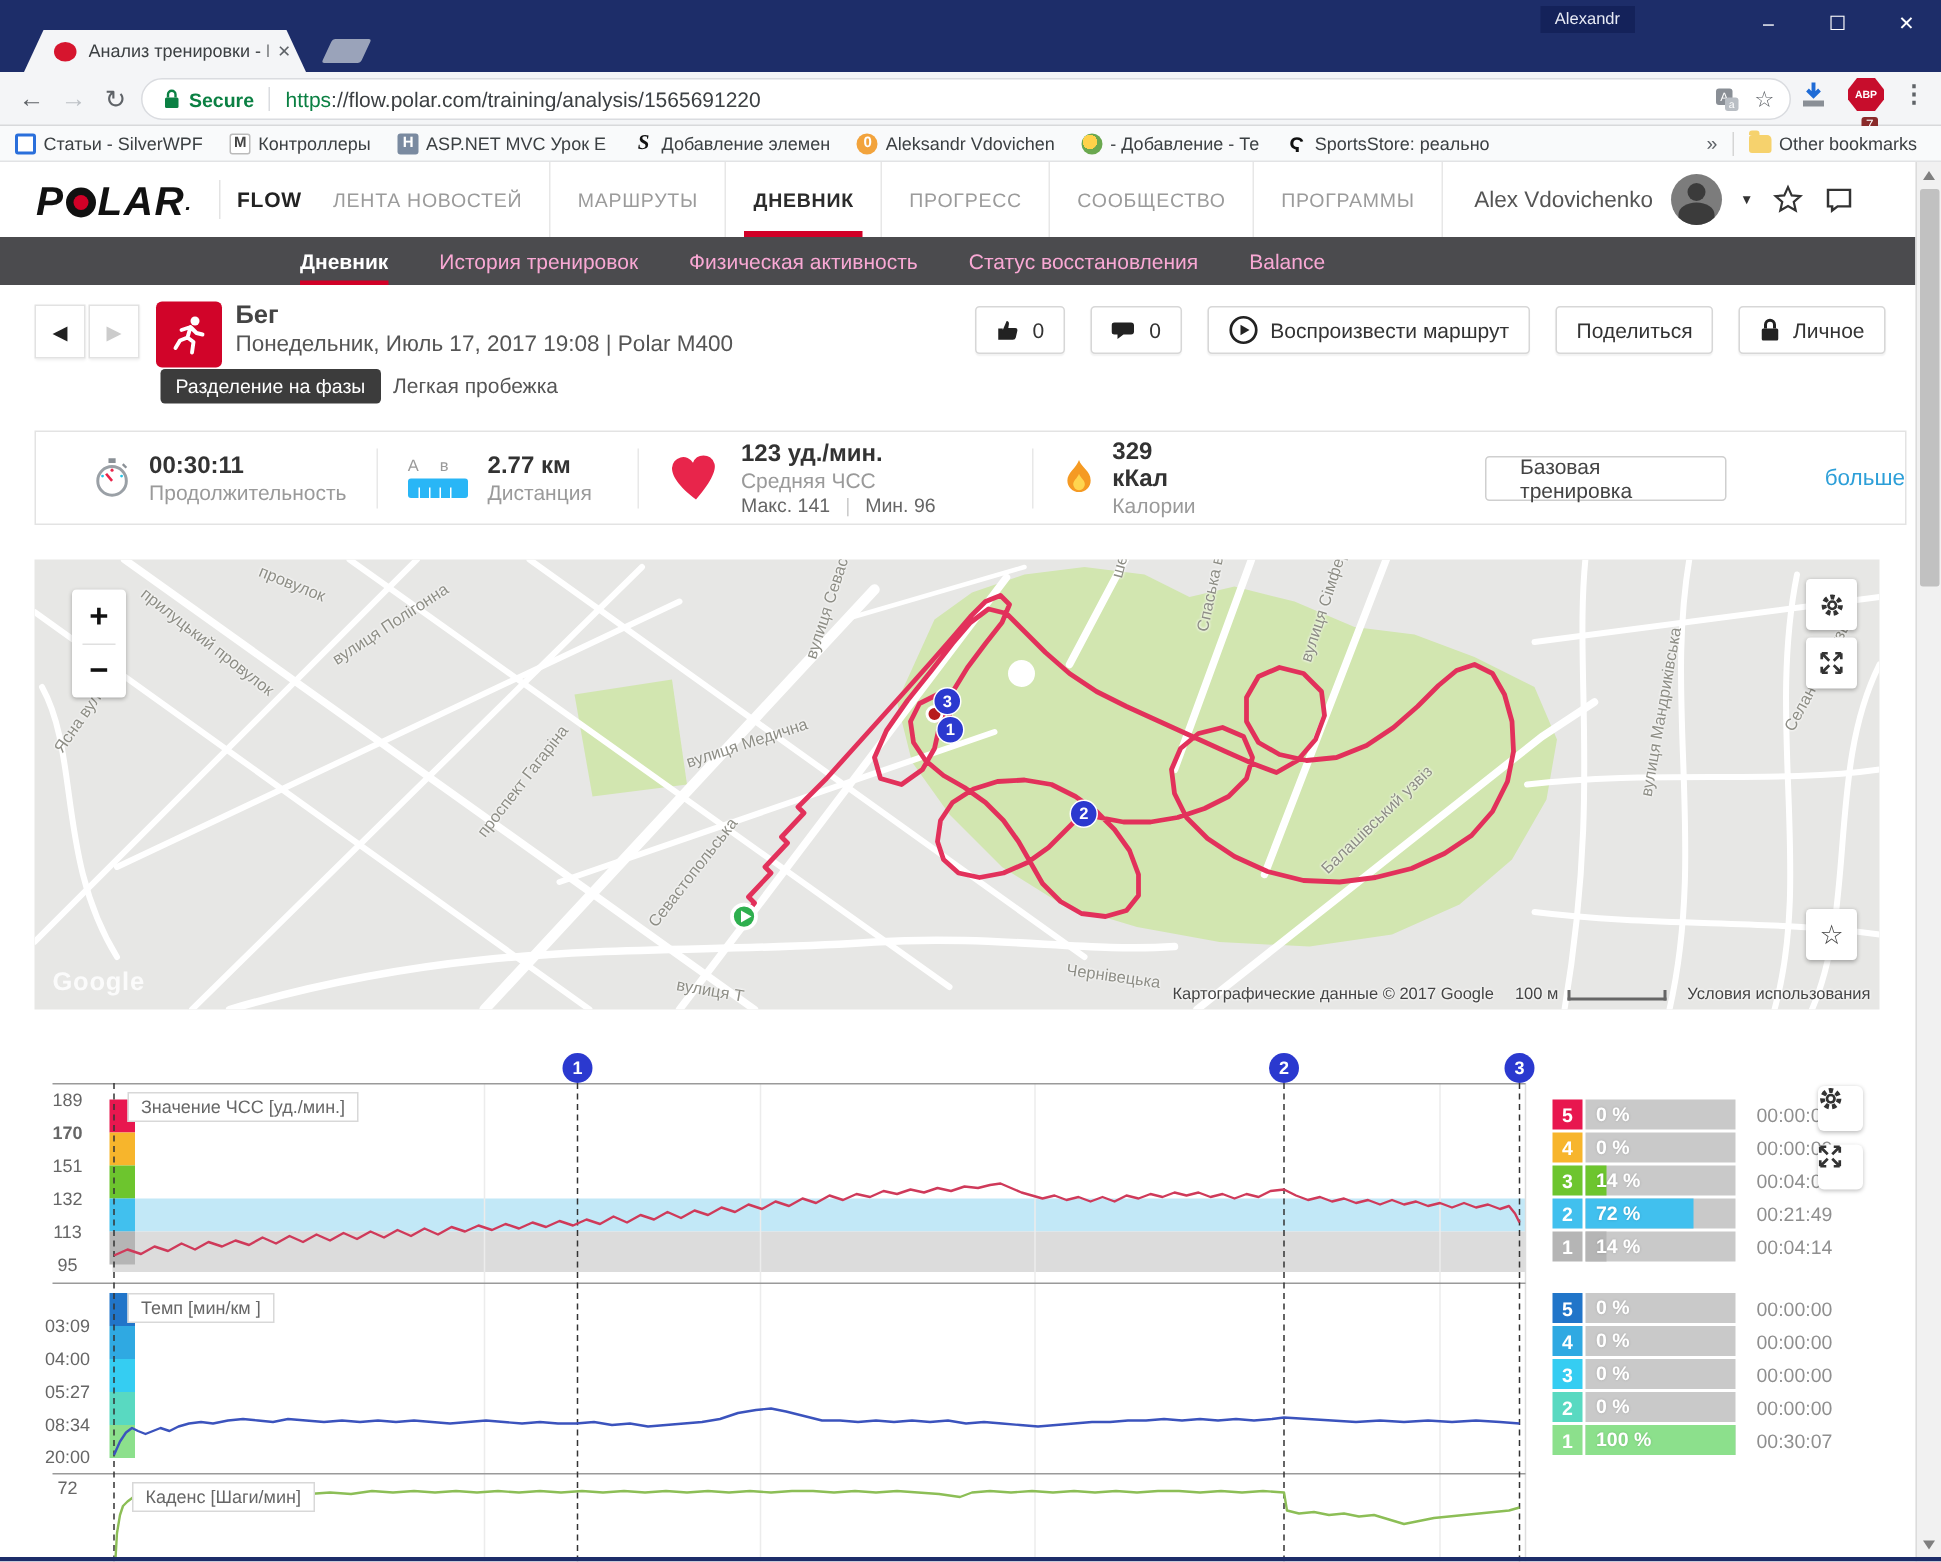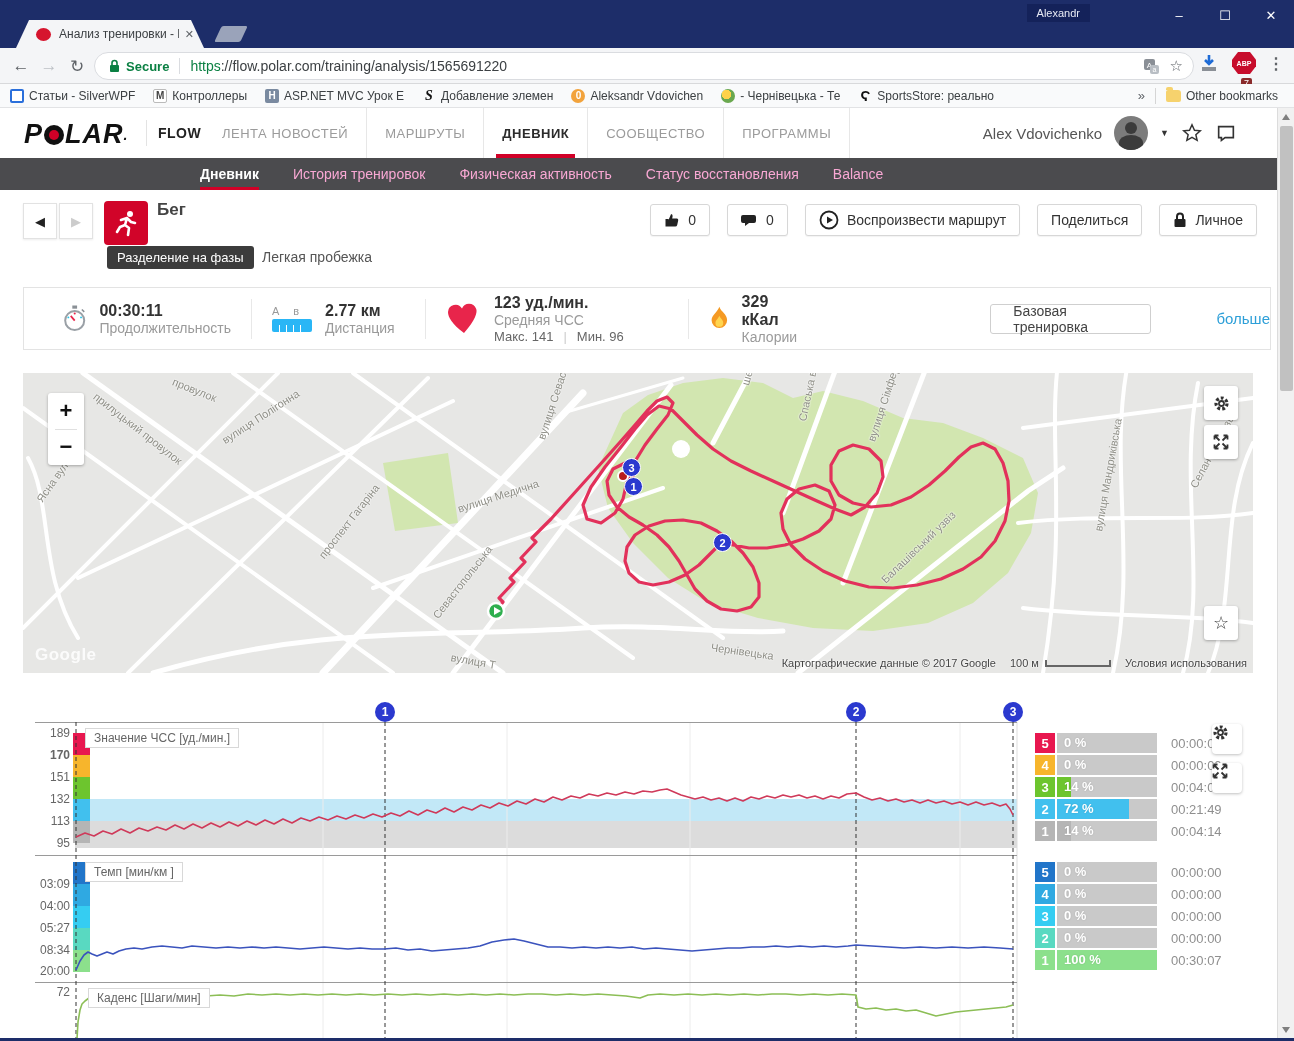--- a/index.html
+++ b/index.html
@@ -95,21 +95,21 @@
   .zoomctl .zbtn { width:36px; height:36px; font-size:22px; font-weight:bold; color:#111; display:flex; align-items:center; justify-content:center; }
   .zoomctl .zdiv { width:22px; height:1px; background:#e0e0e0; }
   .map-chip { position:absolute; width:19px; height:19px; border-radius:50%; background:#2b39cf; border:1.5px solid #fff; color:#fff; font-size:11px; font-weight:bold; display:flex; align-items:center; justify-content:center; z-index:5; }
   .attrib { position:absolute; right:6px; bottom:4px; display:flex; align-items:center; gap:14px; font-size:11px; color:#444; text-shadow:0 0 2px #fff,0 0 2px #fff; }
   .scalebar { width:66px; height:7px; border-bottom:2px solid #666; border-left:2px solid #666; border-right:2px solid #666; }
   .google-logo { position:absolute; left:12px; bottom:8px; font-size:17px; font-weight:bold; color:#fff; opacity:.85; letter-spacing:0.5px; }
 
   
   .charts { position:absolute; left:0; top:690px; width:1294px; height:351px; background:#fff; }
   .charts svg { position:absolute; left:0; top:0; }
-  .tick { position:absolute; left:20px; width:50px; text-align:right; font-size:12px; color:#666; }
+  .tick { position:absolute; left:20px; width:50px; text-align:center; font-size:12px; color:#666; }
   .legend { position:absolute; background:#fff; border:1px solid #d8d8d8; font-size:12px; color:#666; padding:2px 8px; z-index:4; }
   .lap-chip { position:absolute; top:12px; width:20px; height:20px; border-radius:50%; background:#2b39cf; color:#fff; font-size:12px; font-weight:bold; display:flex; align-items:center; justify-content:center; z-index:6; }
   .ztable { position:absolute; left:1035px; width:235px; }
   .zrow { display:flex; align-items:center; height:20px; margin-bottom:2px; }
   .znum { width:20px; height:20px; color:#fff; font-size:13px; font-weight:bold; display:flex; align-items:center; justify-content:center; margin-right:2px; flex:0 0 auto; }
   .ztrack { position:relative; width:100px; height:20px; background:#c9c9c9; flex:0 0 auto; }
   .zfill { position:absolute; left:0; top:0; bottom:0; }
   .zpct { position:absolute; left:7px; top:2px; font-size:13px; font-weight:bold; color:#fff; text-shadow:0 0 2px rgba(0,0,0,.15); }
   .ztime { font-size:13px; color:#8f8f8f; margin-left:14px; }
   .tool-btn { position:absolute; left:1212px; width:30px; height:30px; background:#fff; border-radius:4px; box-shadow:0 1px 3px rgba(0,0,0,.25); display:flex; align-items:center; justify-content:center; }
@@ -191,21 +191,21 @@
     <span class="bm">
         <span class="bm-ico" style="color:#111;font-size:14px;font-family:'Liberation Serif',serif;font-style:italic">S</span>
         <span>Добавление элемен</span>
       </span>
     <span class="bm">
         <span class="bm-ico" style="background:#f2a33c;color:#fff;border-radius:50%">0</span>
         <span>Aleksandr Vdovichen</span>
       </span>
     <span class="bm">
         <span class="bm-ico" style="background:radial-gradient(circle at 40% 40%, #ffd24a 40%, #6aa84f 41%);border-radius:50%"></span>
-        <span>- Чернівецька - Те</span>
+        <span>- Добавление - Те</span>
       </span>
     <span class="bm">
         <span class="bm-ico" style="color:#111;font-size:14px;font-weight:bold">Ϛ</span>
         <span>SportsStore: реально</span>
       </span>
     <span class="bm-spacer"></span>
     <span class="bm-chev">»</span>
     <span class="bm-divider"></span>
     <span class="bm" style="margin-right:6px">
         <span class="folder"></span>
@@ -219,20 +219,21 @@
         <span class="logo-o"></span>
         <span>LAR</span>
         <span style="font-size:14px">.</span>
       </div>
     <div class="logo-sep"></div>
     <div class="flow">FLOW</div>
     <div class="mainnav">
       <span class="mn-item">ЛЕНТА НОВОСТЕЙ</span>
       <span class="mn-item">МАРШРУТЫ</span>
       <span class="mn-item active">ДНЕВНИК</span>
+      <span class="mn-item">ПРОГРЕСС</span>
       <span class="mn-item">СООБЩЕСТВО</span>
       <span class="mn-item">ПРОГРАММЫ</span>
     </div>
     <div class="user-area">
       <span class="user-name">Alex Vdovichenko</span>
       <span class="avatar"></span>
       <span class="caret">▼</span>
       <svg class="hdr-ico" viewBox="0 0 24 24">
           <path d="M12 3 l2.7 6 6.3.6-4.8 4.2 1.4 6.2-5.6-3.3-5.6 3.3 1.4-6.2-4.8-4.2 6.3-.6z" fill="none" stroke="#333" stroke-width="1.6"></path>
         </svg>
@@ -252,20 +253,21 @@
 
   <div class="pager-btn" style="left:23px;color:#222">◀</div>
   <div class="pager-btn" style="left:59px;color:#ccc">▶</div>
   <div class="sport-ico">
     <svg width="30" height="30" viewBox="0 0 30 30">
         <circle cx="19" cy="6" r="3" fill="#fff"></circle>
         <path d="M10 12 l6 -2 4 4 4 1 M16 10 l-2 7 4 3 -1 7 M14 17 l-5 2 -3 5" stroke="#fff" stroke-width="2.6" fill="none" stroke-linecap="round" stroke-linejoin="round"></path>
       </svg>
   </div>
   <div class="t-title">Бег</div>
+  <div class="t-sub">Понедельник, Июль 17, 2017 19:08  |  Polar M400</div>
   <div class="phase-badge">Разделение на фазы</div>
   <div class="t-note">Легкая пробежка</div>
   <div class="hdr-btns">
     <div class="hbtn">
       <svg width="16" height="16" viewBox="0 0 16 16">
           <path d="M1.5 7 h3 v7.5 h-3 z M4.5 8 l2.6-6 q1.8.2 1.5 2.2 L8.2 6.6 h4.6 q1.8 0 1.4 2 l-1 4.4 q-.3 1.5-2 1.5 H4.5 z" fill="#222"></path>
         </svg>
       <span>0</span>
     </div>
     <div class="hbtn">

